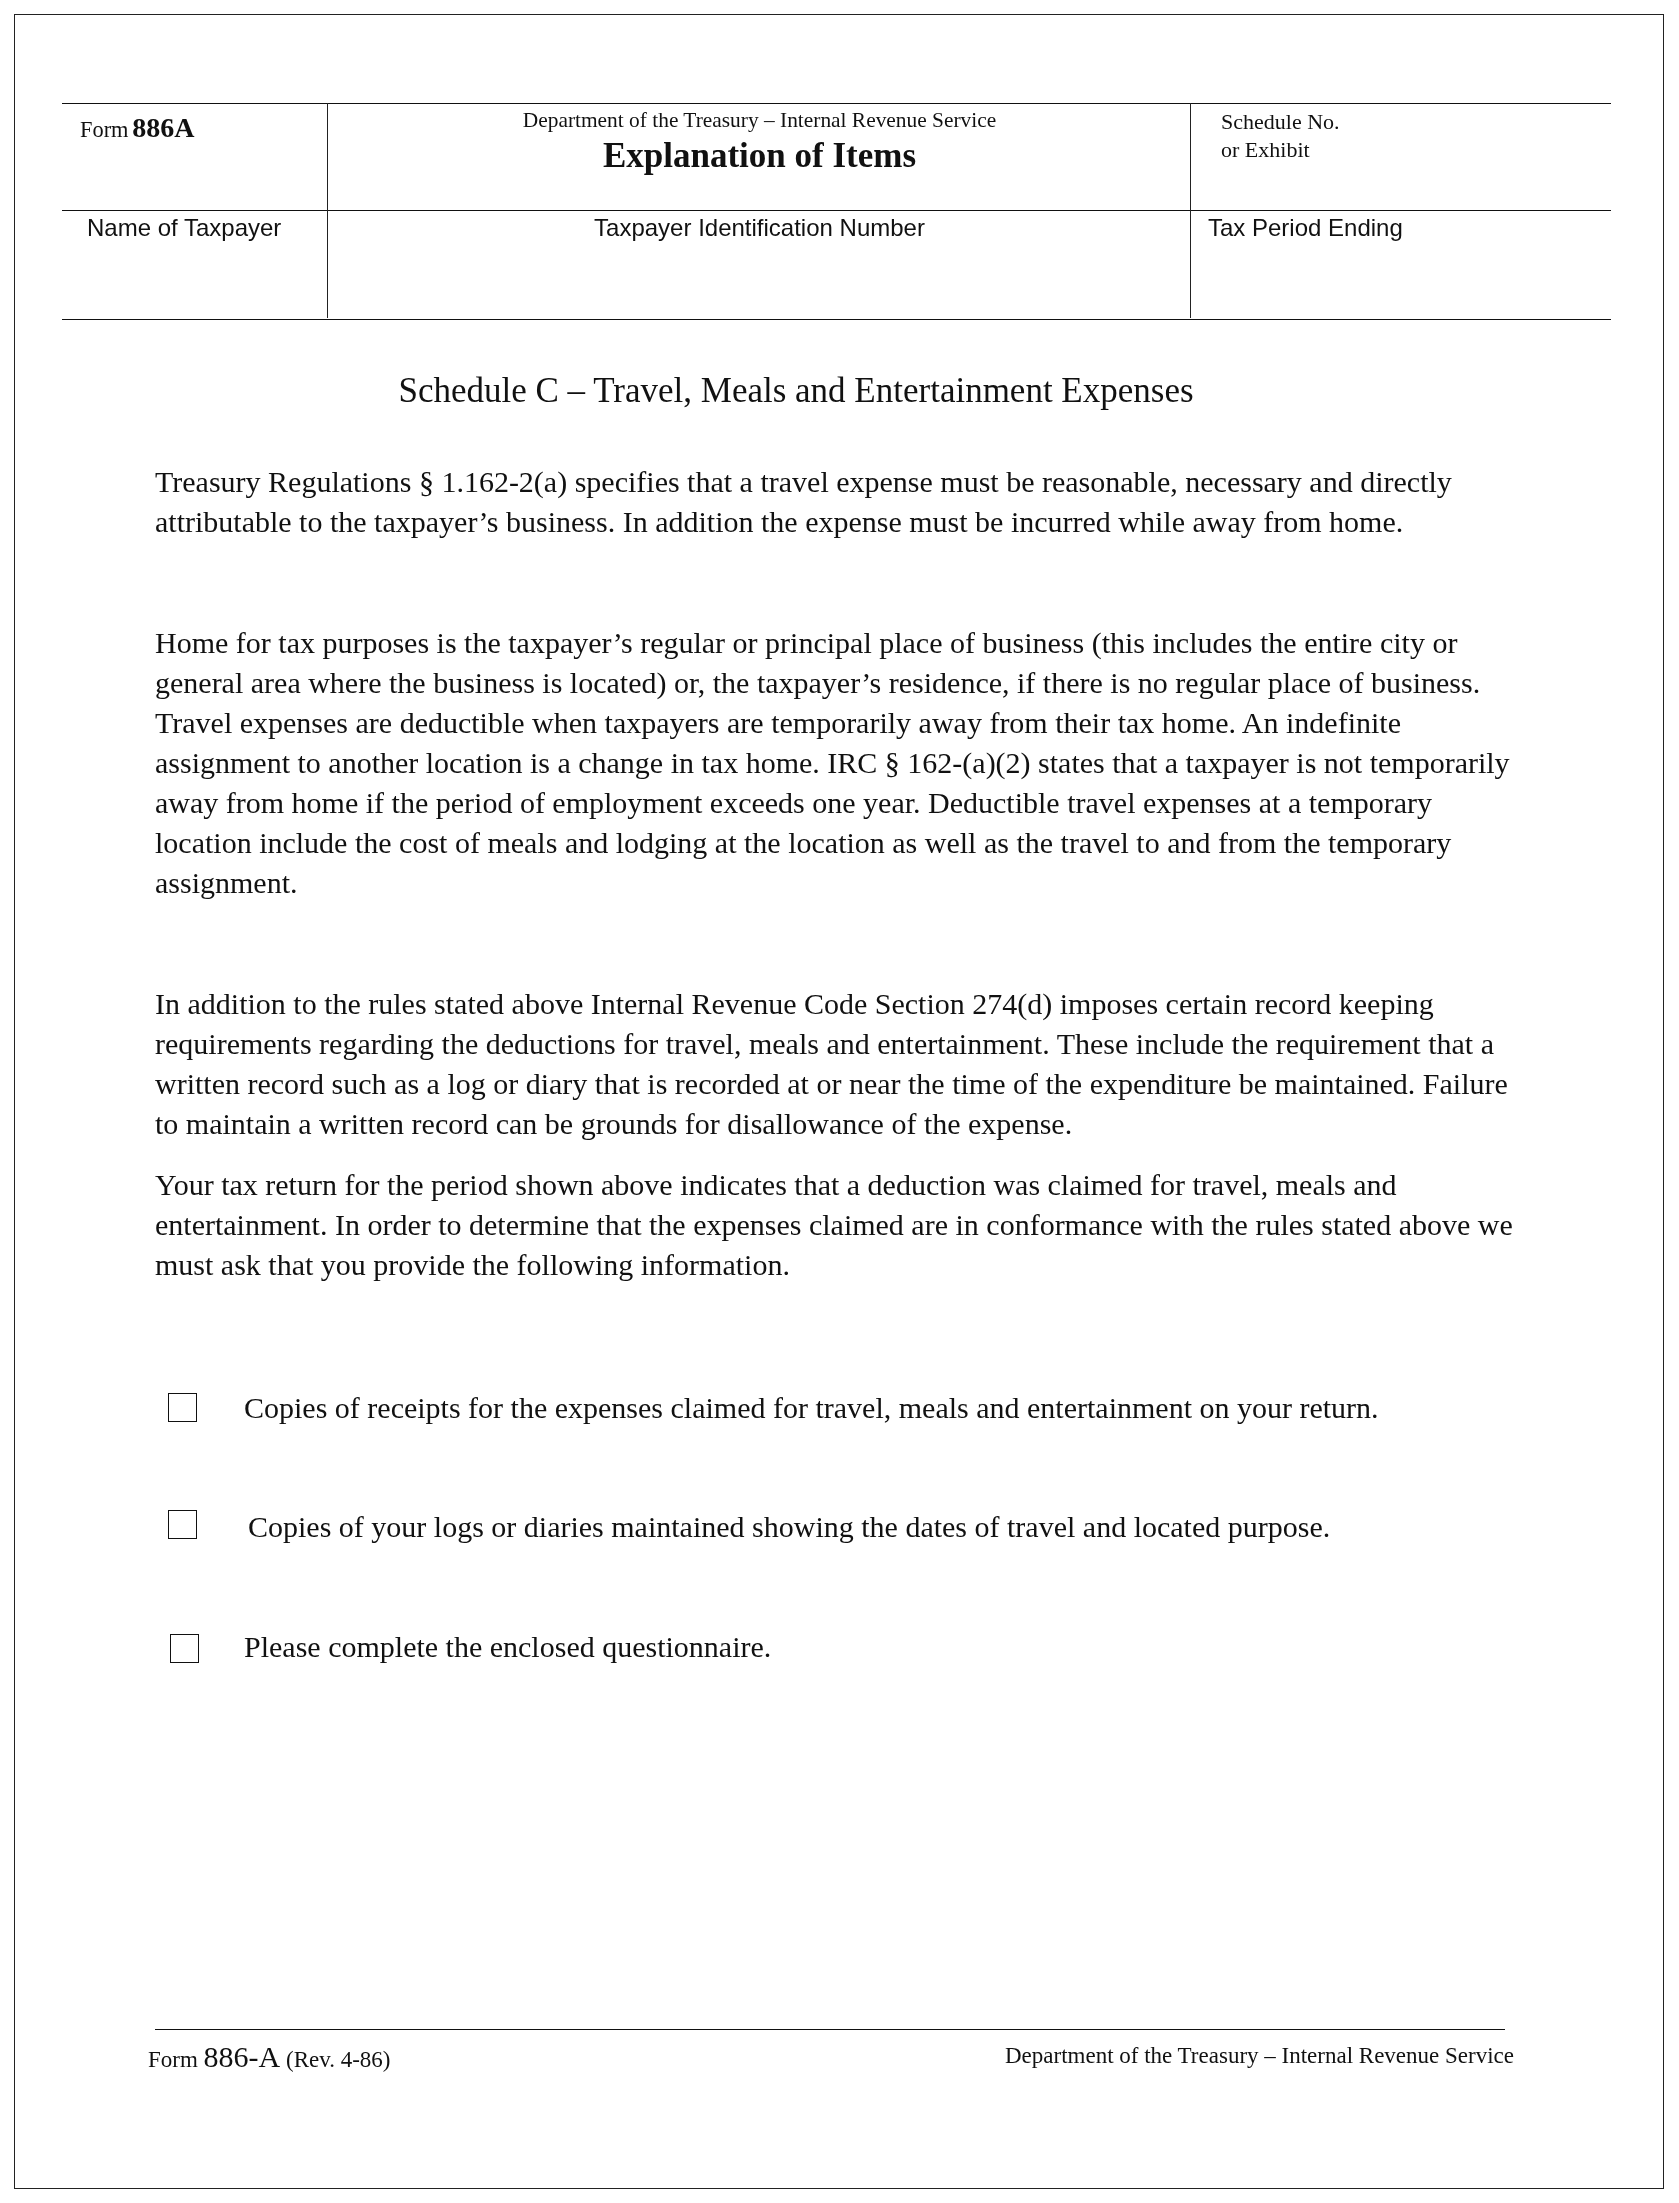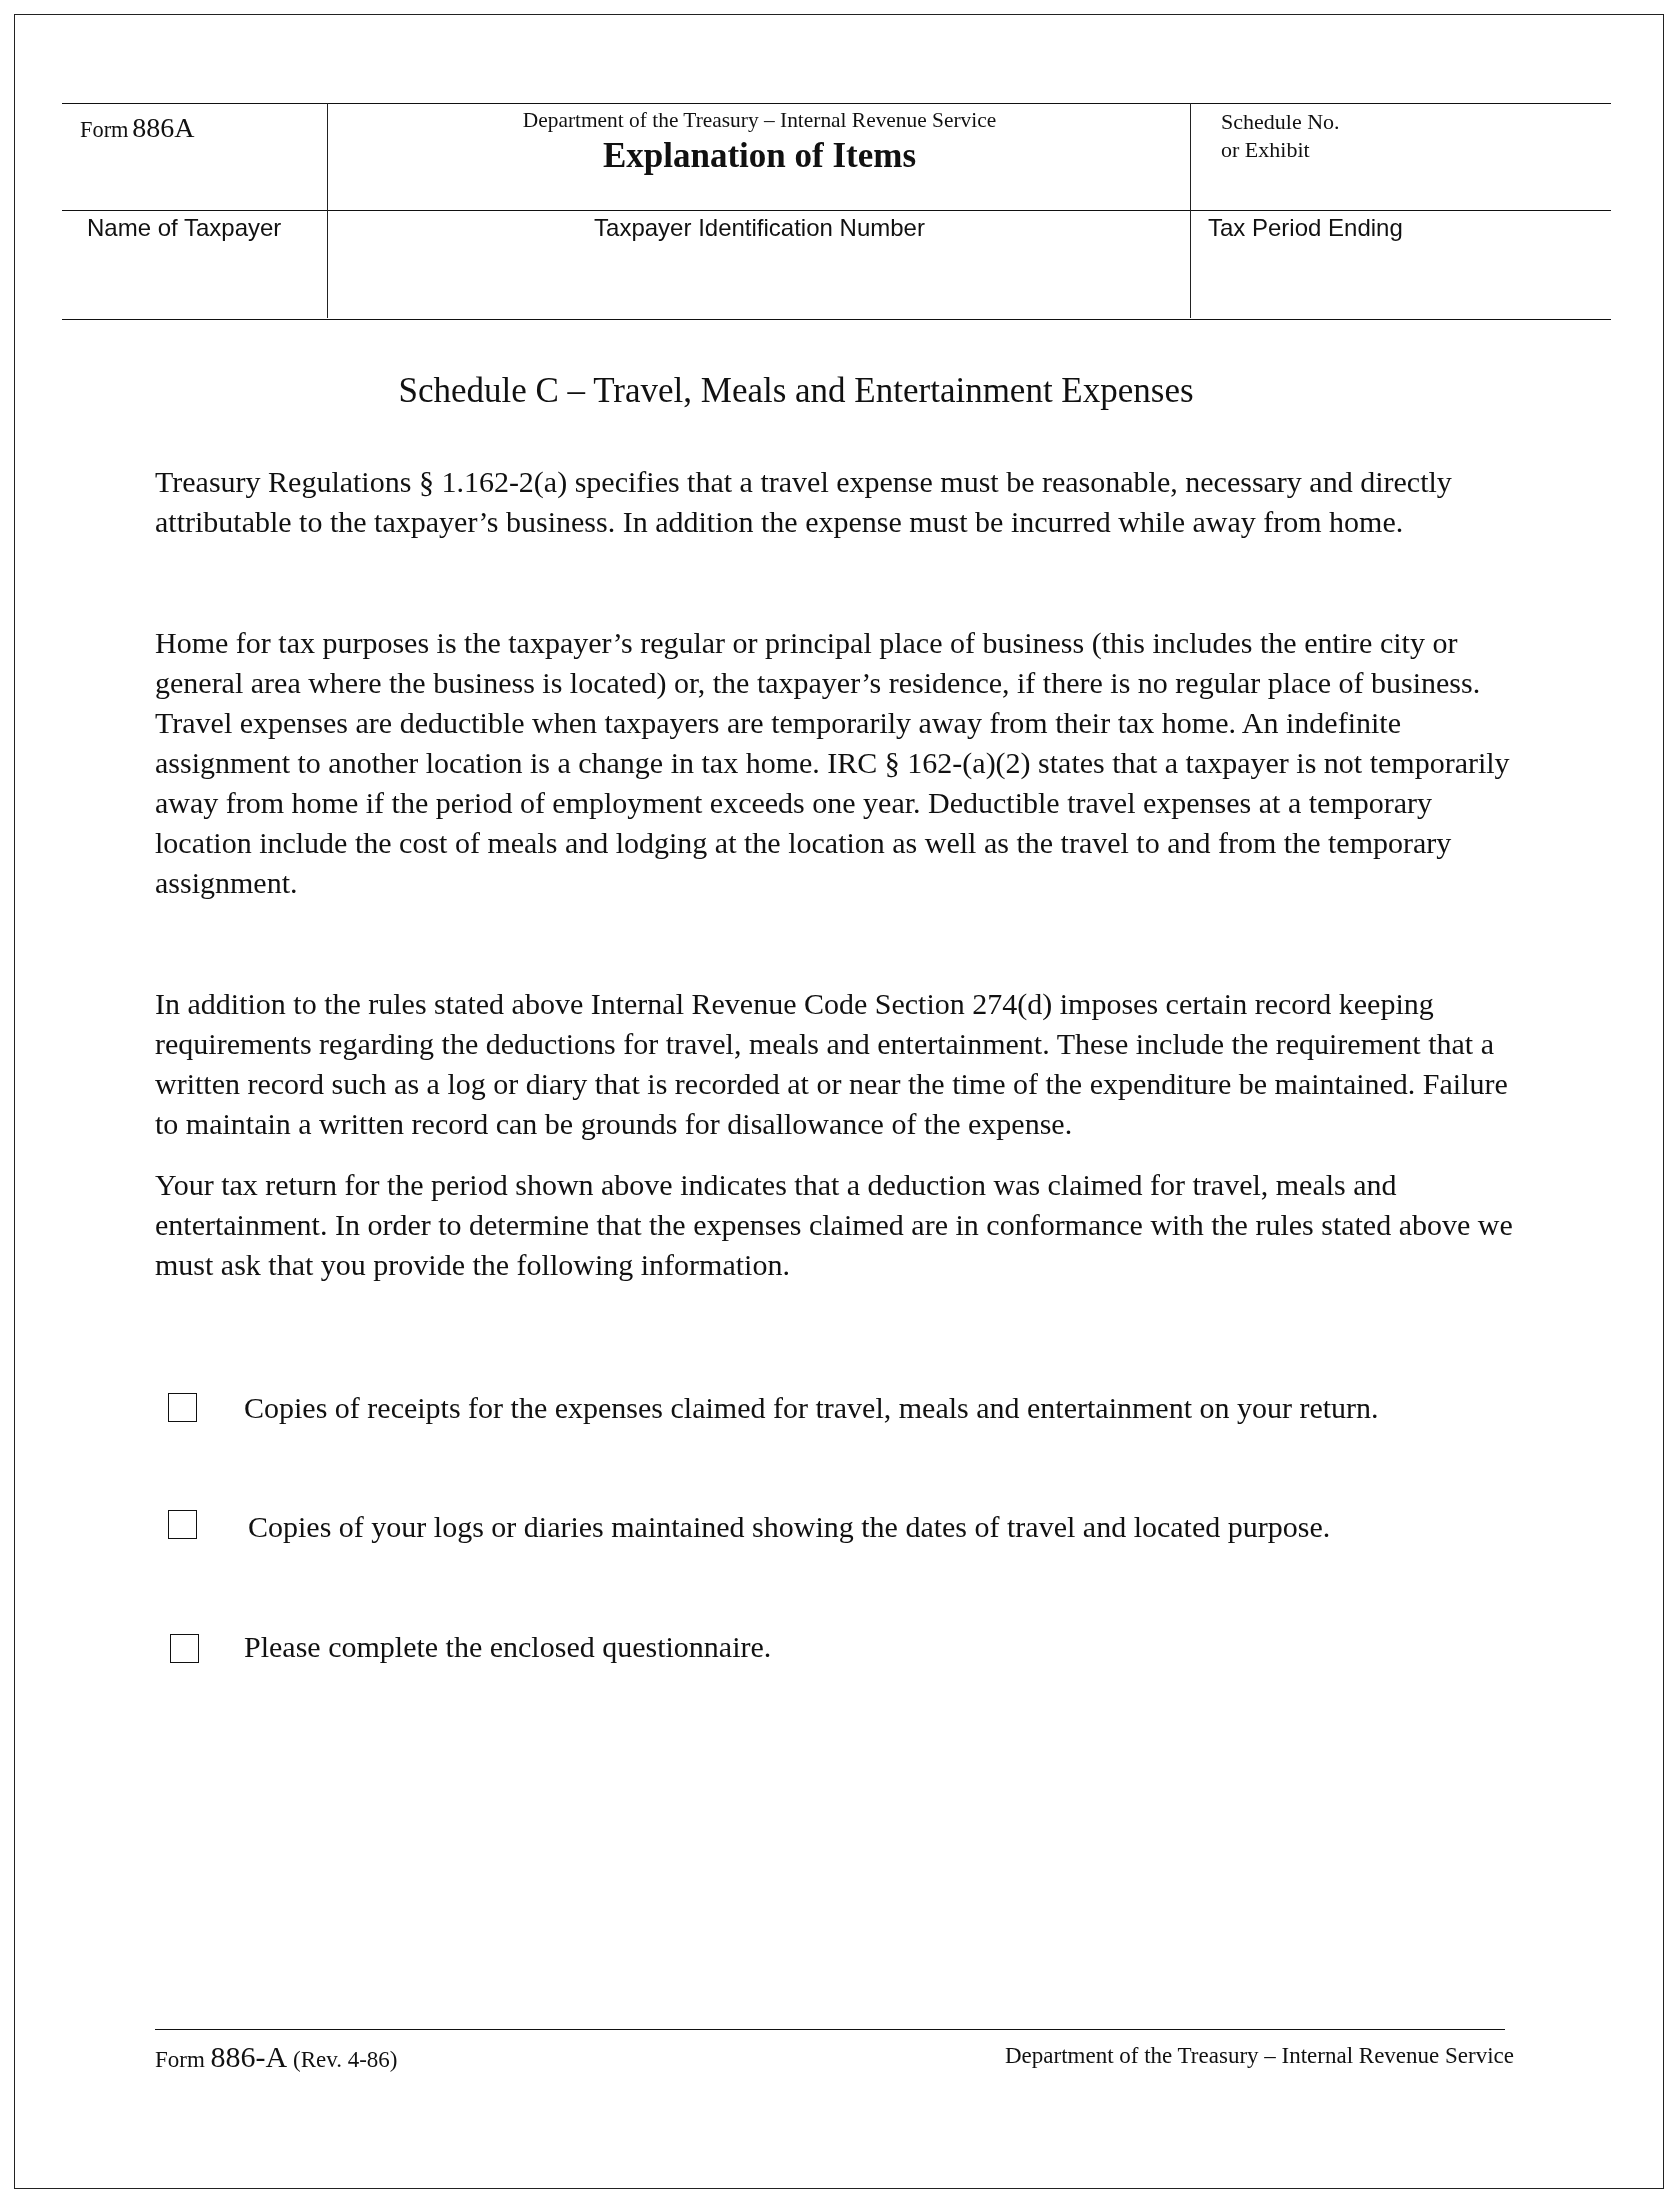--- a/index.html
+++ b/index.html
@@ -5,21 +5,21 @@
   html, body { margin: 0; padding: 0; background: #ffffff; }
   body { width: 1680px; height: 2204px; position: relative; overflow: hidden;
          font-family: "Liberation Serif", serif; color: #111; }
   .page-border { position: absolute; left: 14px; top: 14px; width: 1650px; height: 2175px;
                  border: 1.9px solid #222; box-sizing: border-box; }
   .hline { position: absolute; height: 0; border-top: 1.9px solid #111; }
   .vline { position: absolute; width: 0; border-left: 1.4px solid #222; }
   .abs { position: absolute; white-space: nowrap; }
   .sans { font-family: "Liberation Sans", sans-serif; }
   .form-label { font-size: 22.4px; }
-  .form-num { font-size: 28px; font-weight: normal; }
+  .form-num { font-size: 28px; font-weight: bold; }
   .dept { font-size: 21.4px; }
   .main-title { font-size: 35px; font-weight: bold; }
   .sched { font-size: 22px; line-height: 28px; }
   .field-label { font-size: 24px; }
   .doc-title { position: absolute; left: 0; width: 1592px; text-align: center; font-size: 35px; top: 371px; }
   .para { position: absolute; left: 155px; width: 1380px; font-size: 30px; line-height: 40px; white-space: normal; }
   .cb-row { position: absolute; left: 168px; width: 1370px; }
   .checkbox { position: absolute; left: 0; width: 29px; height: 29px; border: 1.9px solid #111; box-sizing: border-box; background: #fff; cursor: pointer; }
   .cb-text { position: absolute; left: 76px; width: 1305px; font-size: 30px; line-height: 41px; white-space: normal; }
   .footer-left { font-size: 23px; }
@@ -77,19 +77,19 @@
     <div class="checkbox" style="top:3.7px;"></div>
     <div class="cb-text" style="left:80px; top:0;">Copies of your logs or diaries maintained showing the dates of travel and located purpose.</div>
   </div>
   <div class="cb-row" style="top:1626px;">
     <div class="checkbox" style="left:1.9px; top:7.5px;"></div>
     <div class="cb-text" style="top:0;">Please complete the enclosed questionnaire.</div>
   </div>
 </div>
 
 <div class="hline" style="left:155px; top:2029px; width:1350px; border-top-width:1.4px;"></div>
-<div class="abs footer-left" style="left:155px; top:2040px;">
+<div class="abs footer-left" style="left:148px; top:2040px;">
   <span>Form</span>
   <span class="big">886-A</span>
   <span>(Rev. 4-86)</span>
 </div>
 <div class="abs footer-right" style="right:166px; top:2043px;">Department of the Treasury – Internal Revenue Service</div>
 
 
 </body></html>

